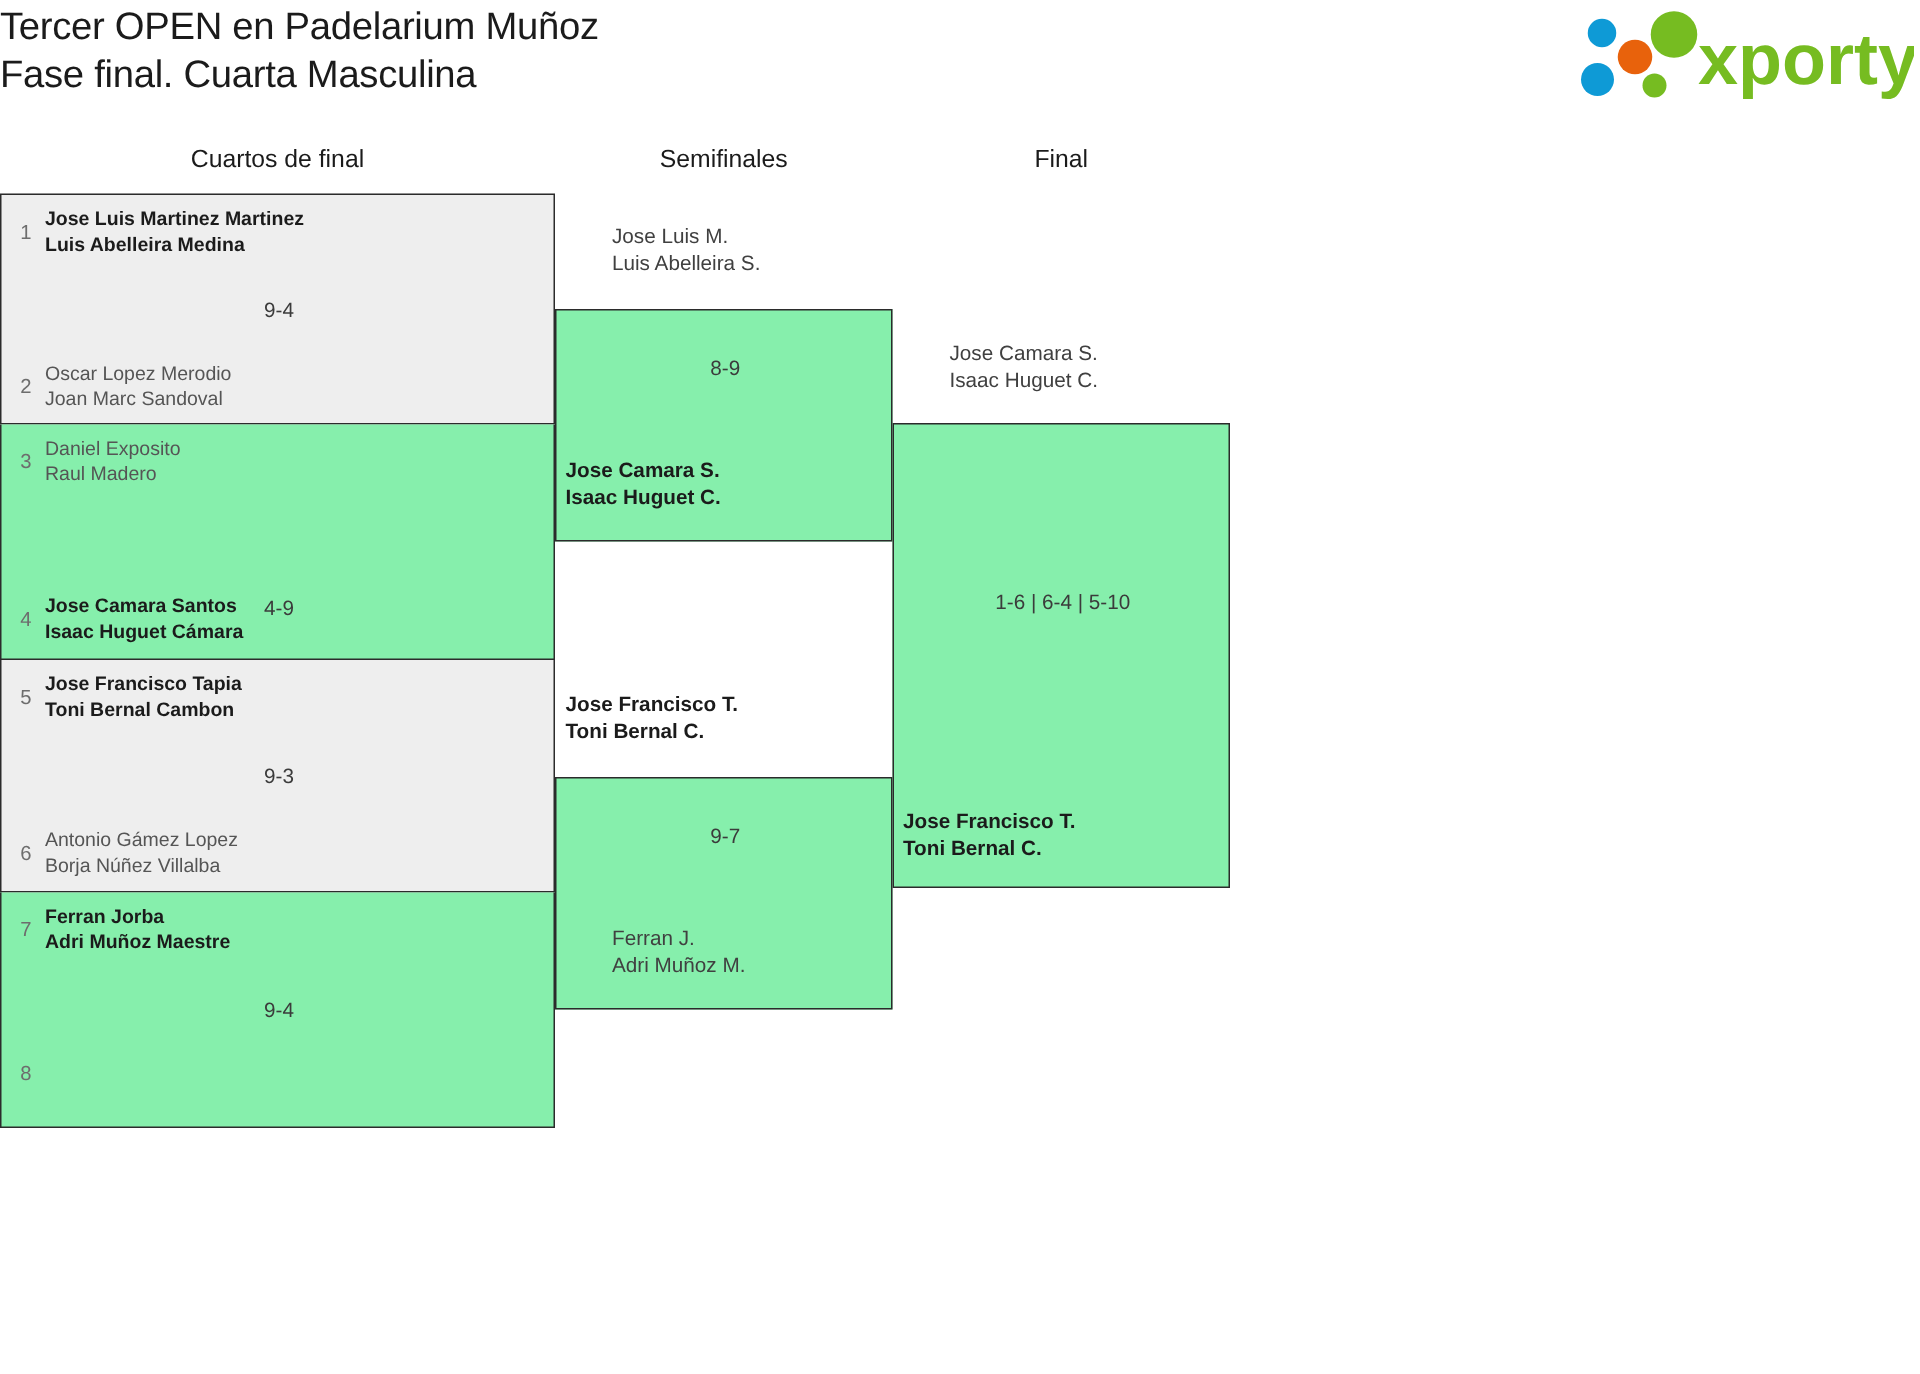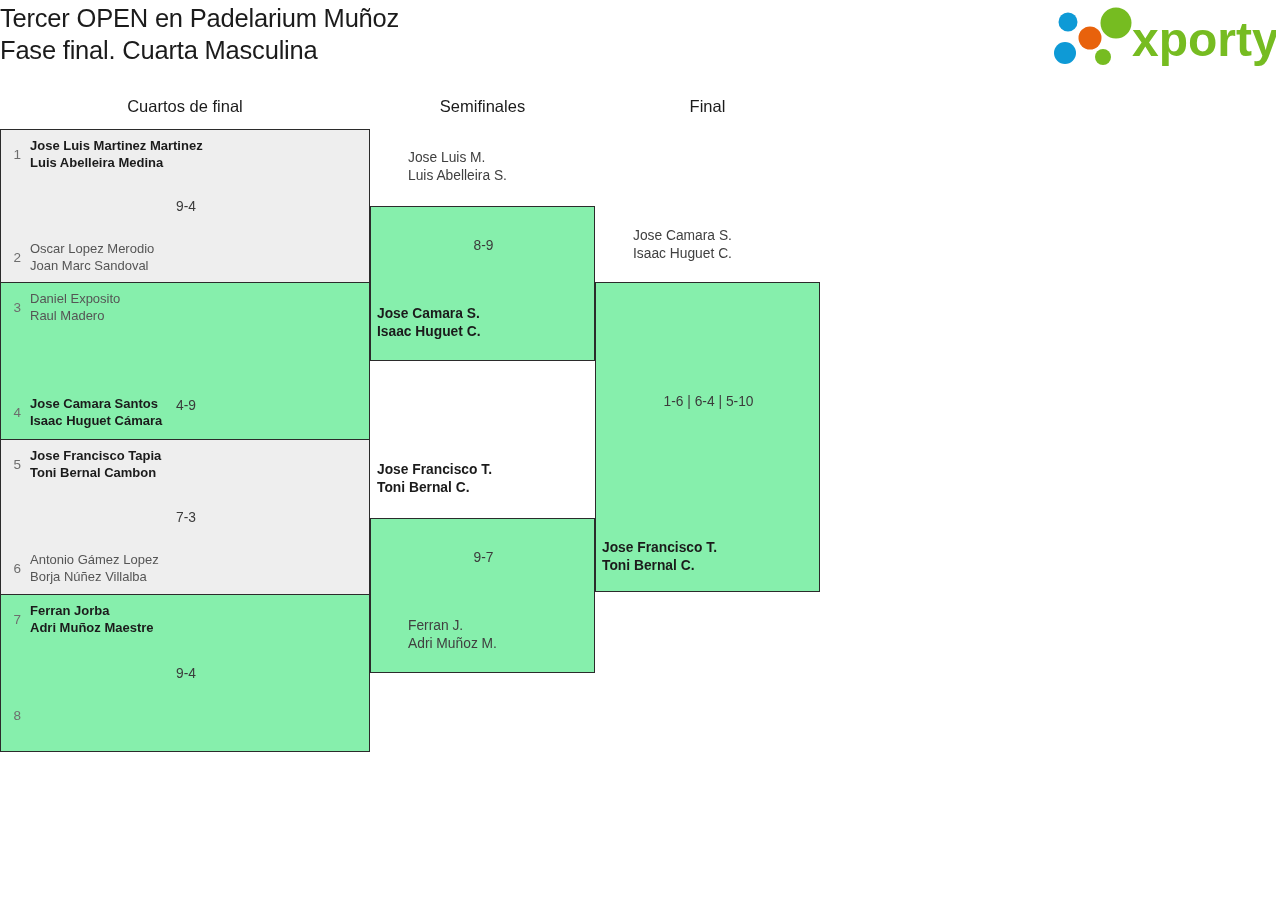--- a/index.html
+++ b/index.html
@@ -162,21 +162,21 @@
     </div>
 
     <div class="mbox shaded no-top" style="left:0px; top:440px; width:370px; height:155px;">
       <div class="team winner" style="top:8px;">
         <span class="seed">5</span>
         <span class="names">
           <span class="nm" style="display:block">Jose Francisco Tapia</span>
           <span class="nm" style="display:block">Toni Bernal Cambon</span>
         </span>
       </div>
-      <div class="score" style="left:0px; top:70px; width:370px;">7-3</div>
+      <div class="score" style="left:0px; top:70px; width:370px;">9-3</div>
       <div class="team loser" style="top:112px;">
         <span class="seed">6</span>
         <span class="names">
           <span class="nm" style="display:block">Antonio Gámez Lopez</span>
           <span class="nm" style="display:block">Borja Núñez Villalba</span>
         </span>
       </div>
     </div>
 
     <div class="mbox plain no-top" style="left:0px; top:595px; width:370px; height:157px;">

